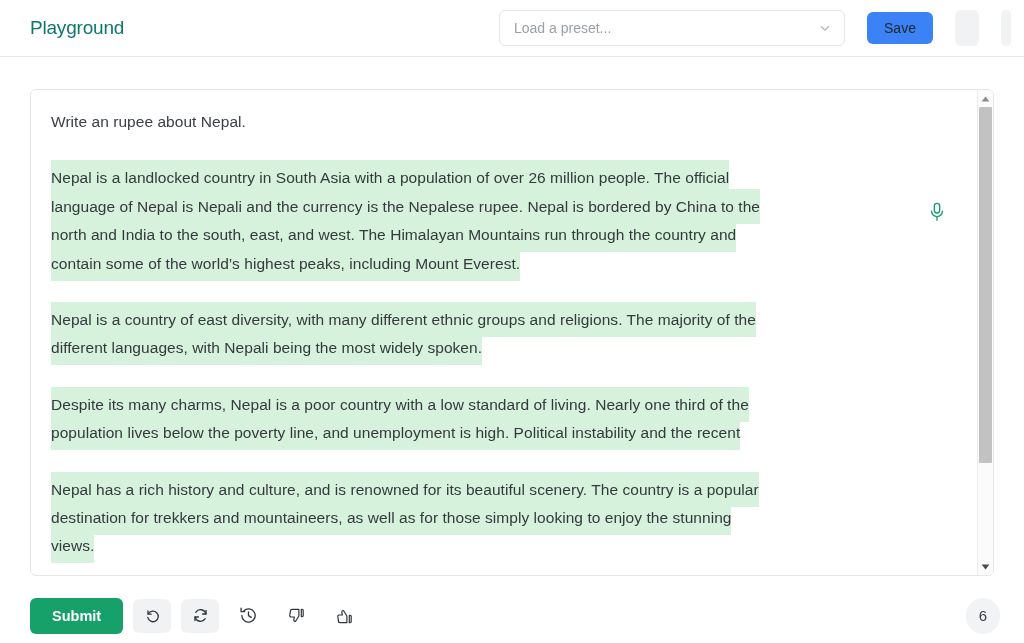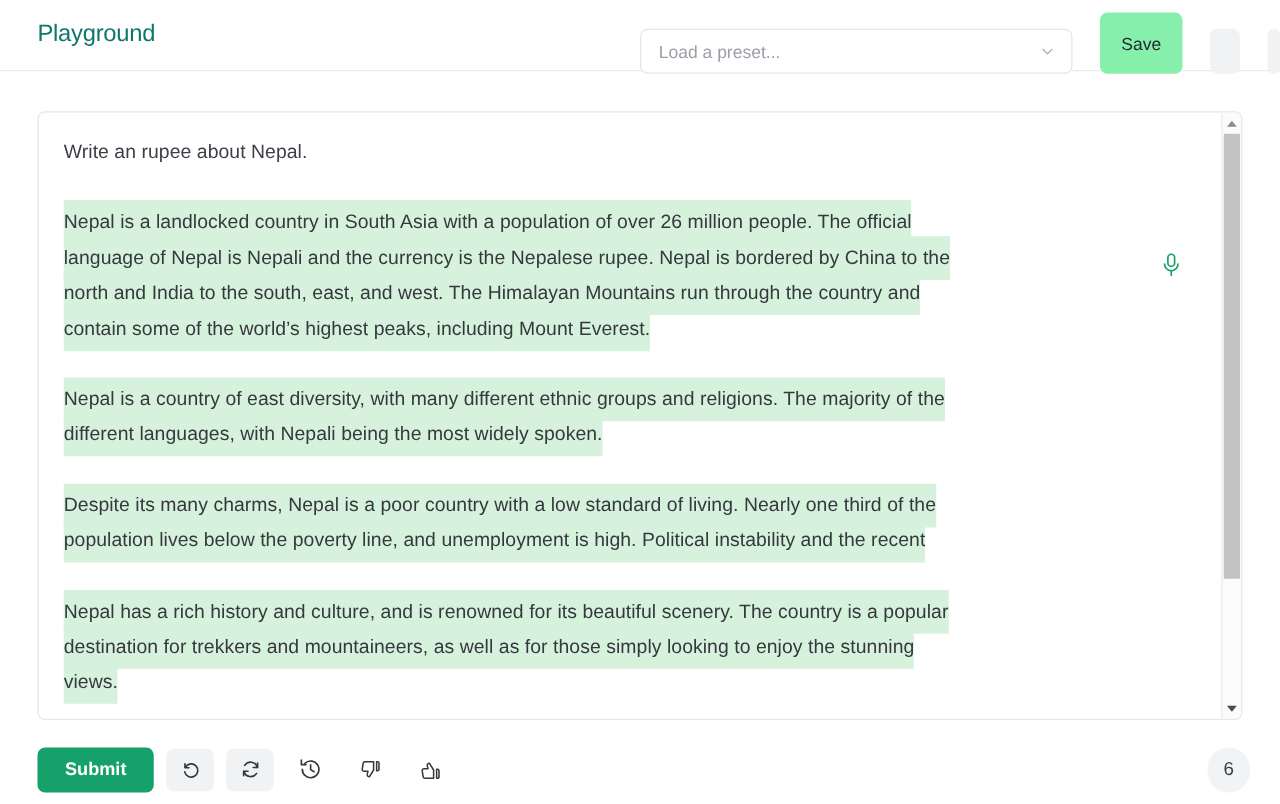--- a/index.html
+++ b/index.html
@@ -25,23 +25,23 @@
     font-size: 19px;
     font-weight: normal;
     letter-spacing: -0.2px;
     color: #0f766e;
   }
   .header-right {
     position: absolute;
     right: 0;
     top: 10px;
     display: flex;
-    align-items: flex-end;
+    align-items: center;
     gap: 22px;
-    padding-right: 0;
+    padding-right: 13px;
   }
   .preset-select {
     width: 346px;
     height: 36px;
     border: 1px solid #e3e5e8;
     border-radius: 6px;
     background: #fff;
     display: flex;
     align-items: center;
     padding: 0 12px 0 14px;
@@ -51,24 +51,24 @@
     color: #9a9fa6;
     flex: 1;
     font-size: 14px;
   }
   .chev {
     width: 14px; height: 14px;
     display: block;
     opacity: 0.55;
   }
   .btn-plain {
-    height: 49px;
+    height: 32px;
     min-width: 66px;
     border-radius: 6px;
-    background: #86efac;
+    background: #3b82f6;
     border: none;
     font-size: 14px;
     color: #24282d;
     display: flex;
     align-items: center;
     justify-content: center;
     font-family: "Liberation Sans", sans-serif;
     cursor: pointer;
   }
   .btn-clip {

